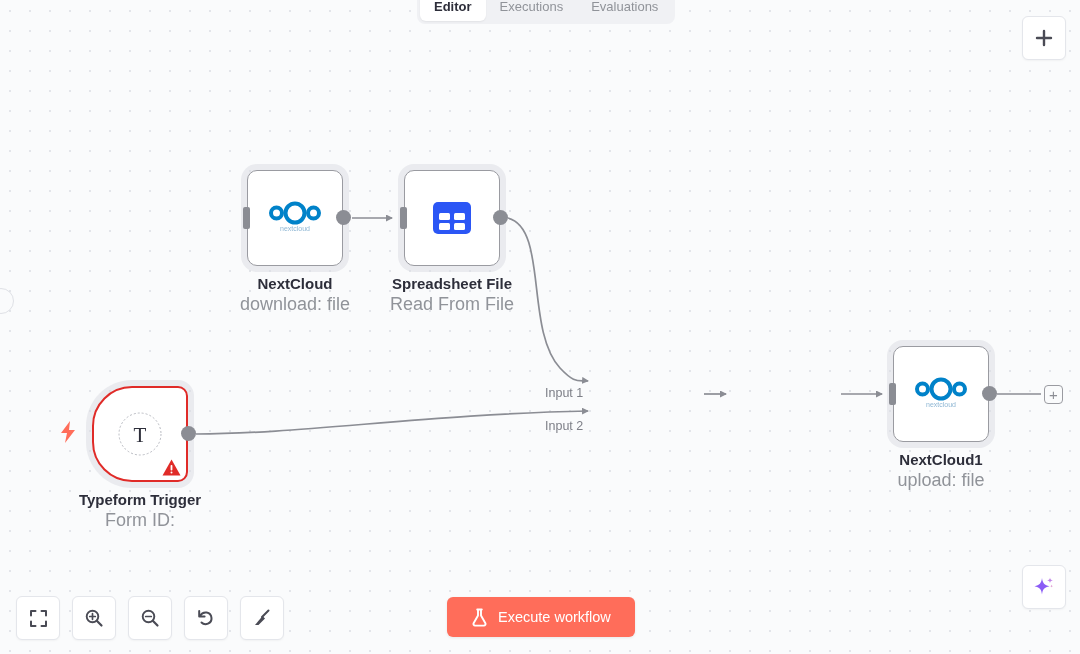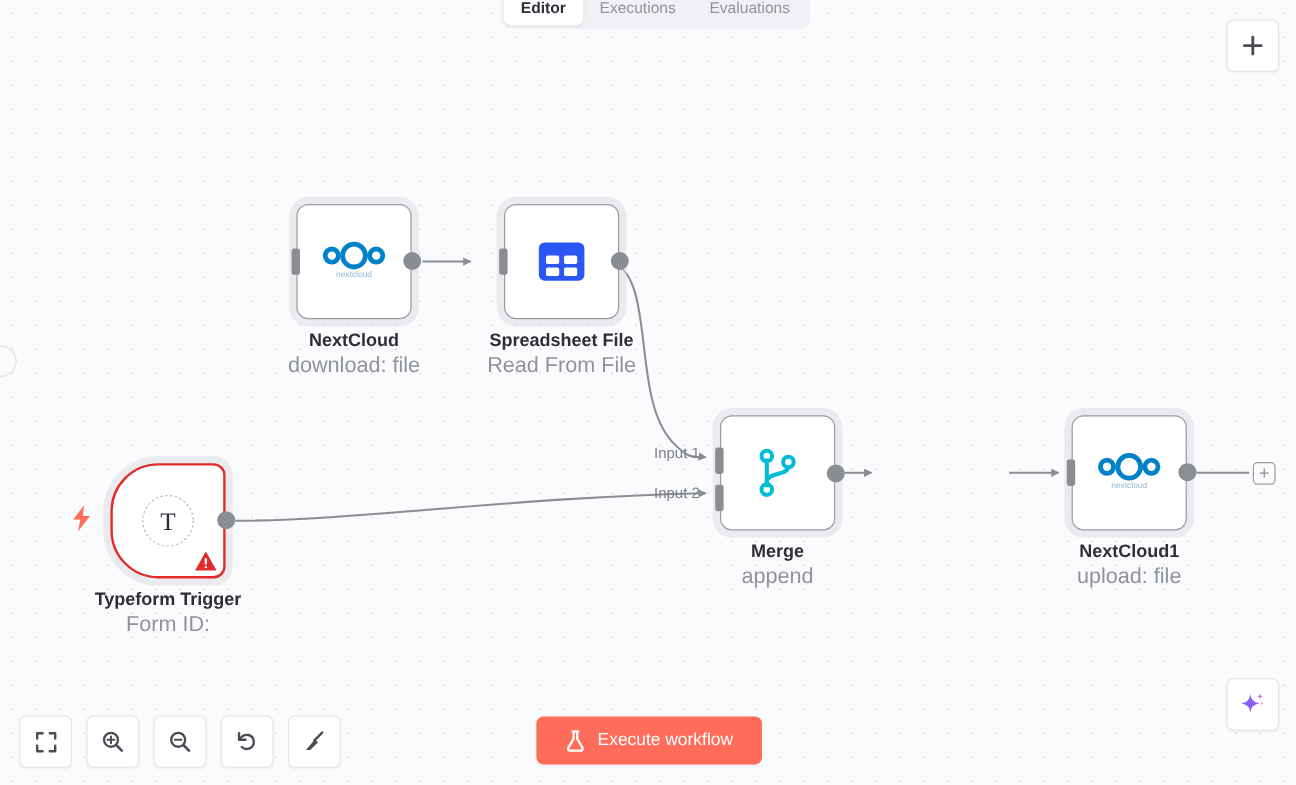--- a/index.html
+++ b/index.html
@@ -129,20 +129,21 @@
     left: 89px;
     top: 40px;
   }
 
   .io-label {
     position: absolute;
     font-size: 12.5px;
     color: #7d7f87;
     white-space: nowrap;
     line-height: 14px;
+    margin-top: 15px;
   }
 
   .plus-endpoint {
     position: absolute;
     width: 19px;
     height: 19px;
     box-sizing: border-box;
     border: 1.5px solid #9a9ba1;
     border-radius: 4px;
     background: #fafbfc;
@@ -263,21 +264,21 @@
         <circle cx="46.5" cy="13" r="5.5" fill="none" stroke="#0082c9" stroke-width="4"></circle>
         <text x="28" y="31" font-size="7" fill="#8fb7d4" text-anchor="middle" font-family="Liberation Sans, sans-serif">nextcloud</text>
       </svg>
     </div>
     <div class="port-in"></div>
     <div class="port-out"></div>
     <div class="caption">NextCloud</div>
     <div class="subcaption">download: file</div>
   </div>
 
-  <div class="node" style="left:420px; top:170px;">
+  <div class="node" style="left:404px; top:170px;">
     <div class="box">
       <svg width="44" height="44" viewBox="0 0 44 44">
         <rect x="3" y="6" width="38" height="32" rx="5" fill="#2b56f5"></rect>
         <rect x="9" y="17" width="11" height="7" rx="1.5" fill="#ffffff"></rect>
         <rect x="24" y="17" width="11" height="7" rx="1.5" fill="#ffffff"></rect>
         <rect x="9" y="27" width="11" height="7" rx="1.5" fill="#ffffff"></rect>
         <rect x="24" y="27" width="11" height="7" rx="1.5" fill="#ffffff"></rect>
       </svg>
     </div>
     <div class="port-in"></div>
@@ -305,36 +306,20 @@
         </svg>
       </div>
     </div>
     <div class="port-out"></div>
     <div class="caption">Typeform Trigger</div>
     <div class="subcaption">Form ID:</div>
   </div>
 
   <div class="io-label" style="left:545px; top:371px;">Input 1</div>
   <div class="io-label" style="left:545px; top:404px;">Input 2</div>
-  <div class="node" style="left:600px; top:346px;">
-    <div class="box">
-      <svg width="44" height="48" viewBox="0 0 44 48">
-        <path d="M13,12 L13,36" stroke="#00bcd4" stroke-width="3.4" fill="none"></path>
-        <path d="M13,31 C13,24 31,26 31,19" stroke="#00bcd4" stroke-width="3.4" fill="none"></path>
-        <circle cx="13" cy="10" r="4.4" fill="none" stroke="#00bcd4" stroke-width="3.4"></circle>
-        <circle cx="13" cy="38" r="4.4" fill="none" stroke="#00bcd4" stroke-width="3.4"></circle>
-        <circle cx="31" cy="15" r="4.4" fill="none" stroke="#00bcd4" stroke-width="3.4"></circle>
-      </svg>
-    </div>
-    <div class="port-in" style="top:27px;"></div>
-    <div class="port-in" style="top:58px;"></div>
-    <div class="port-out" style="top:41px;"></div>
-    <div class="caption">Merge</div>
-    <div class="subcaption">append</div>
-  </div>
 
 
   <div class="node" style="left:893px; top:346px;">
     <div class="box">
       <svg width="56" height="36" viewBox="0 0 56 36">
         <circle cx="28" cy="13" r="9.5" fill="none" stroke="#0082c9" stroke-width="4"></circle>
         <circle cx="9.5" cy="13" r="5.5" fill="none" stroke="#0082c9" stroke-width="4"></circle>
         <circle cx="46.5" cy="13" r="5.5" fill="none" stroke="#0082c9" stroke-width="4"></circle>
         <text x="28" y="31" font-size="7" fill="#8fb7d4" text-anchor="middle" font-family="Liberation Sans, sans-serif">nextcloud</text>
       </svg>

